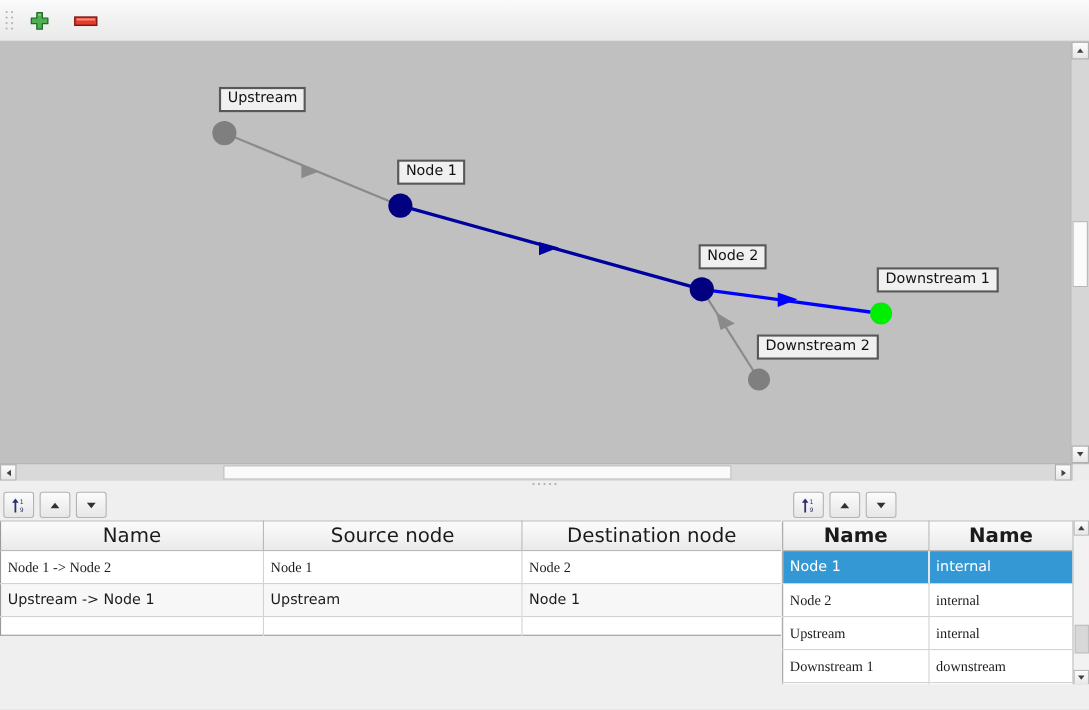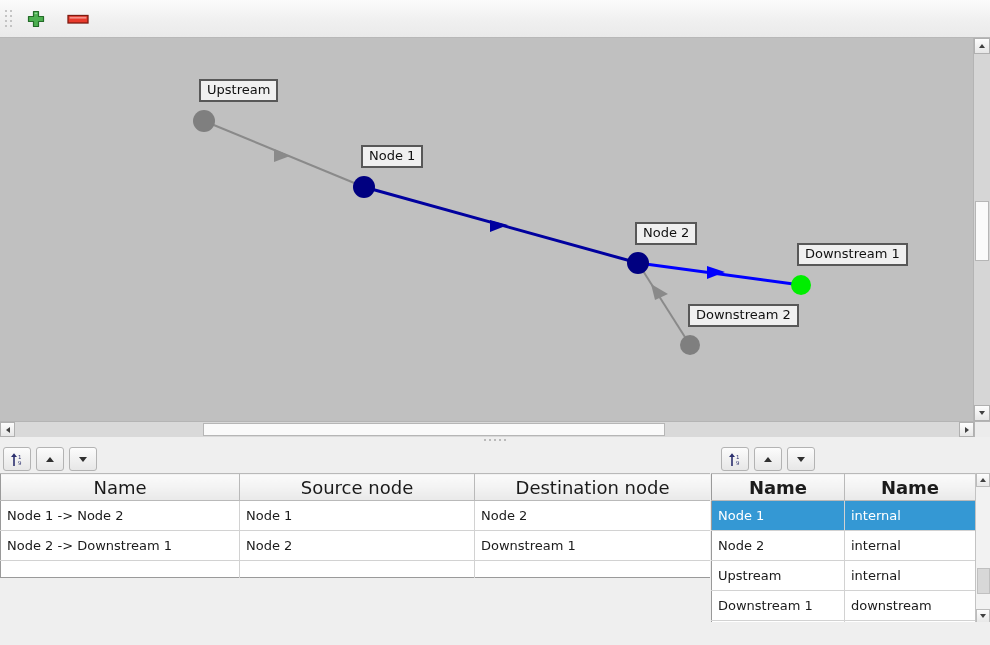--- a/index.html
+++ b/index.html
@@ -137,21 +137,21 @@
   table.grid.bold-head th { font-weight: bold; }
   table.grid td {
     border-right: 1px solid #d2d2d2;
     border-bottom: 1px solid #d2d2d2;
     height: 29px;
     padding: 0 6px;
     font-size: 13px;
     color: #1b1b1b;
     overflow: hidden; white-space: nowrap; text-overflow: ellipsis;
   }
-  table.grid tr.odd td { background: #ffffff; }
+  table.grid tr.odd td { background: #ffffff; font-family: Liberation Serif, serif; }
   table.grid tr.even td { background: #f7f7f7; }
   table.grid tr.selected td { background: #3498d4; color: #ffffff; }
   table.grid tr.filler td { height: 16px; background: #ffffff; border-bottom: none;}
 
   .table-clip { position: relative; overflow: hidden; }
 
   
   .rscroll {
     position: absolute; right: 0; top: 0; width: 15px; height: 100%;
     background: #f2f2f2; border-left: 1px solid #c3c3c3; box-sizing: border-box;
@@ -321,24 +321,24 @@
             <th>Source node</th>
             <th>Destination node</th>
           </tr>
         </thead>
         <tbody>
           <tr class="odd">
             <td>Node 1 -&gt; Node 2</td>
             <td>Node 1</td>
             <td>Node 2</td>
           </tr>
-          <tr class="odd">
-            <td>Node 2 -&gt; Downstream 1</td>
-            <td>Node 2</td>
-            <td>Downstream 1</td>
+          <tr class="even">
+            <td>Upstream -&gt; Node 1</td>
+            <td>Upstream</td>
+            <td>Node 1</td>
           </tr>
           <tr class="filler">
             <td></td>
               <td></td>
               <td></td>
           </tr>
         </tbody>
       </table>
     </div>
   </div>

